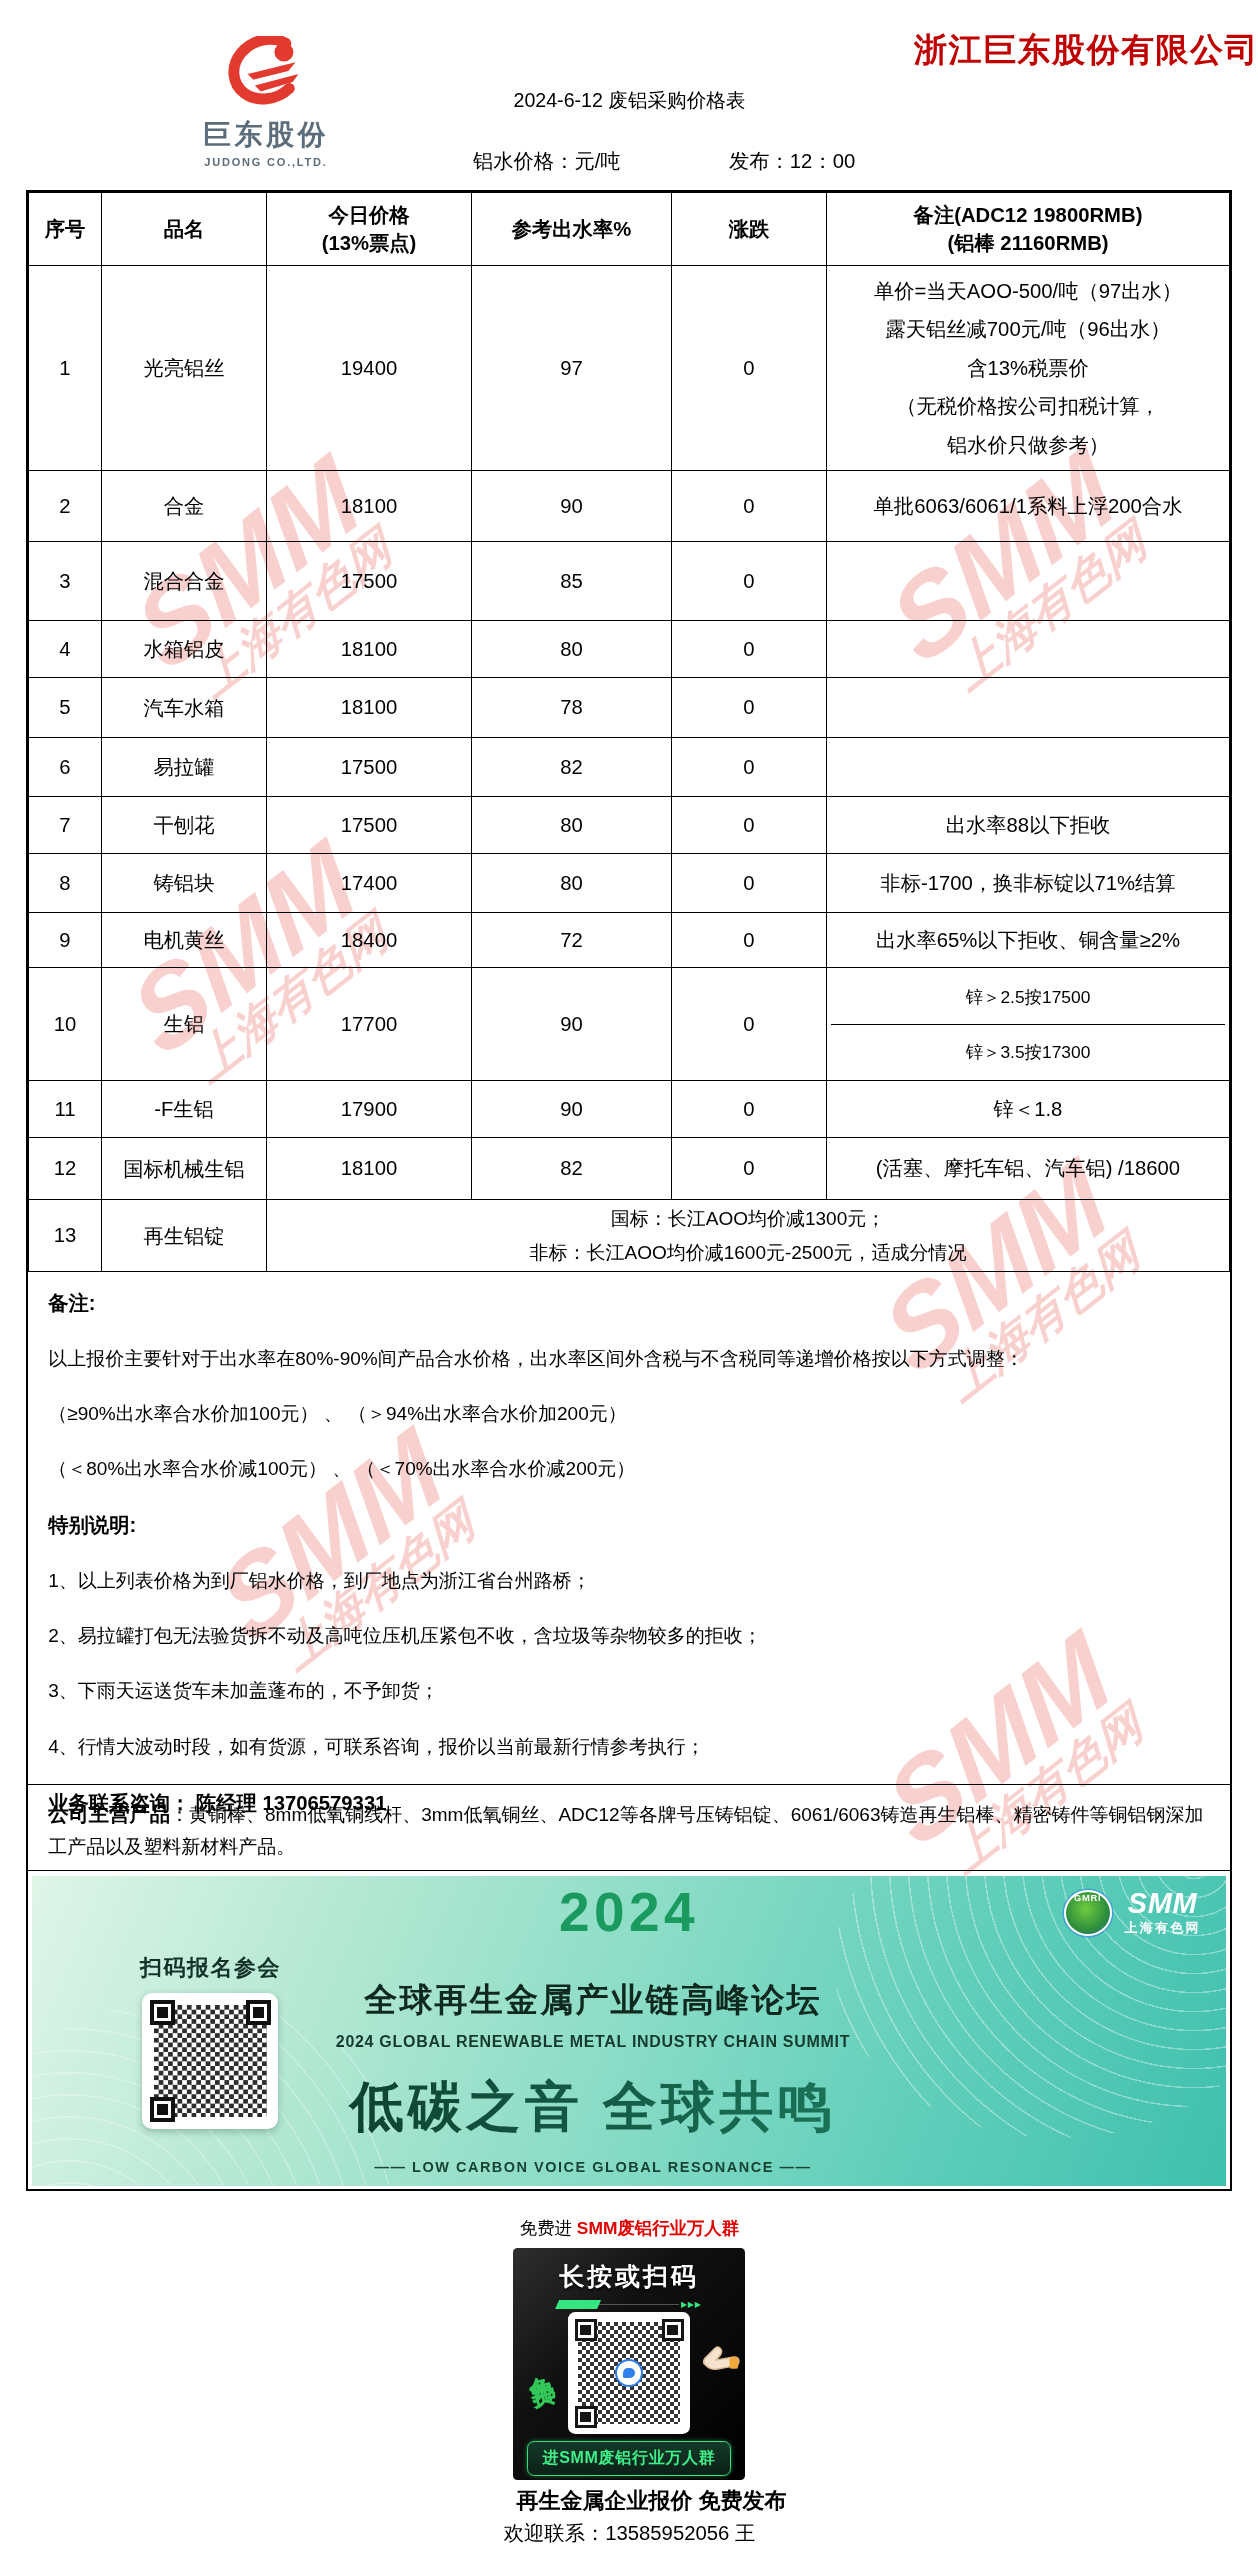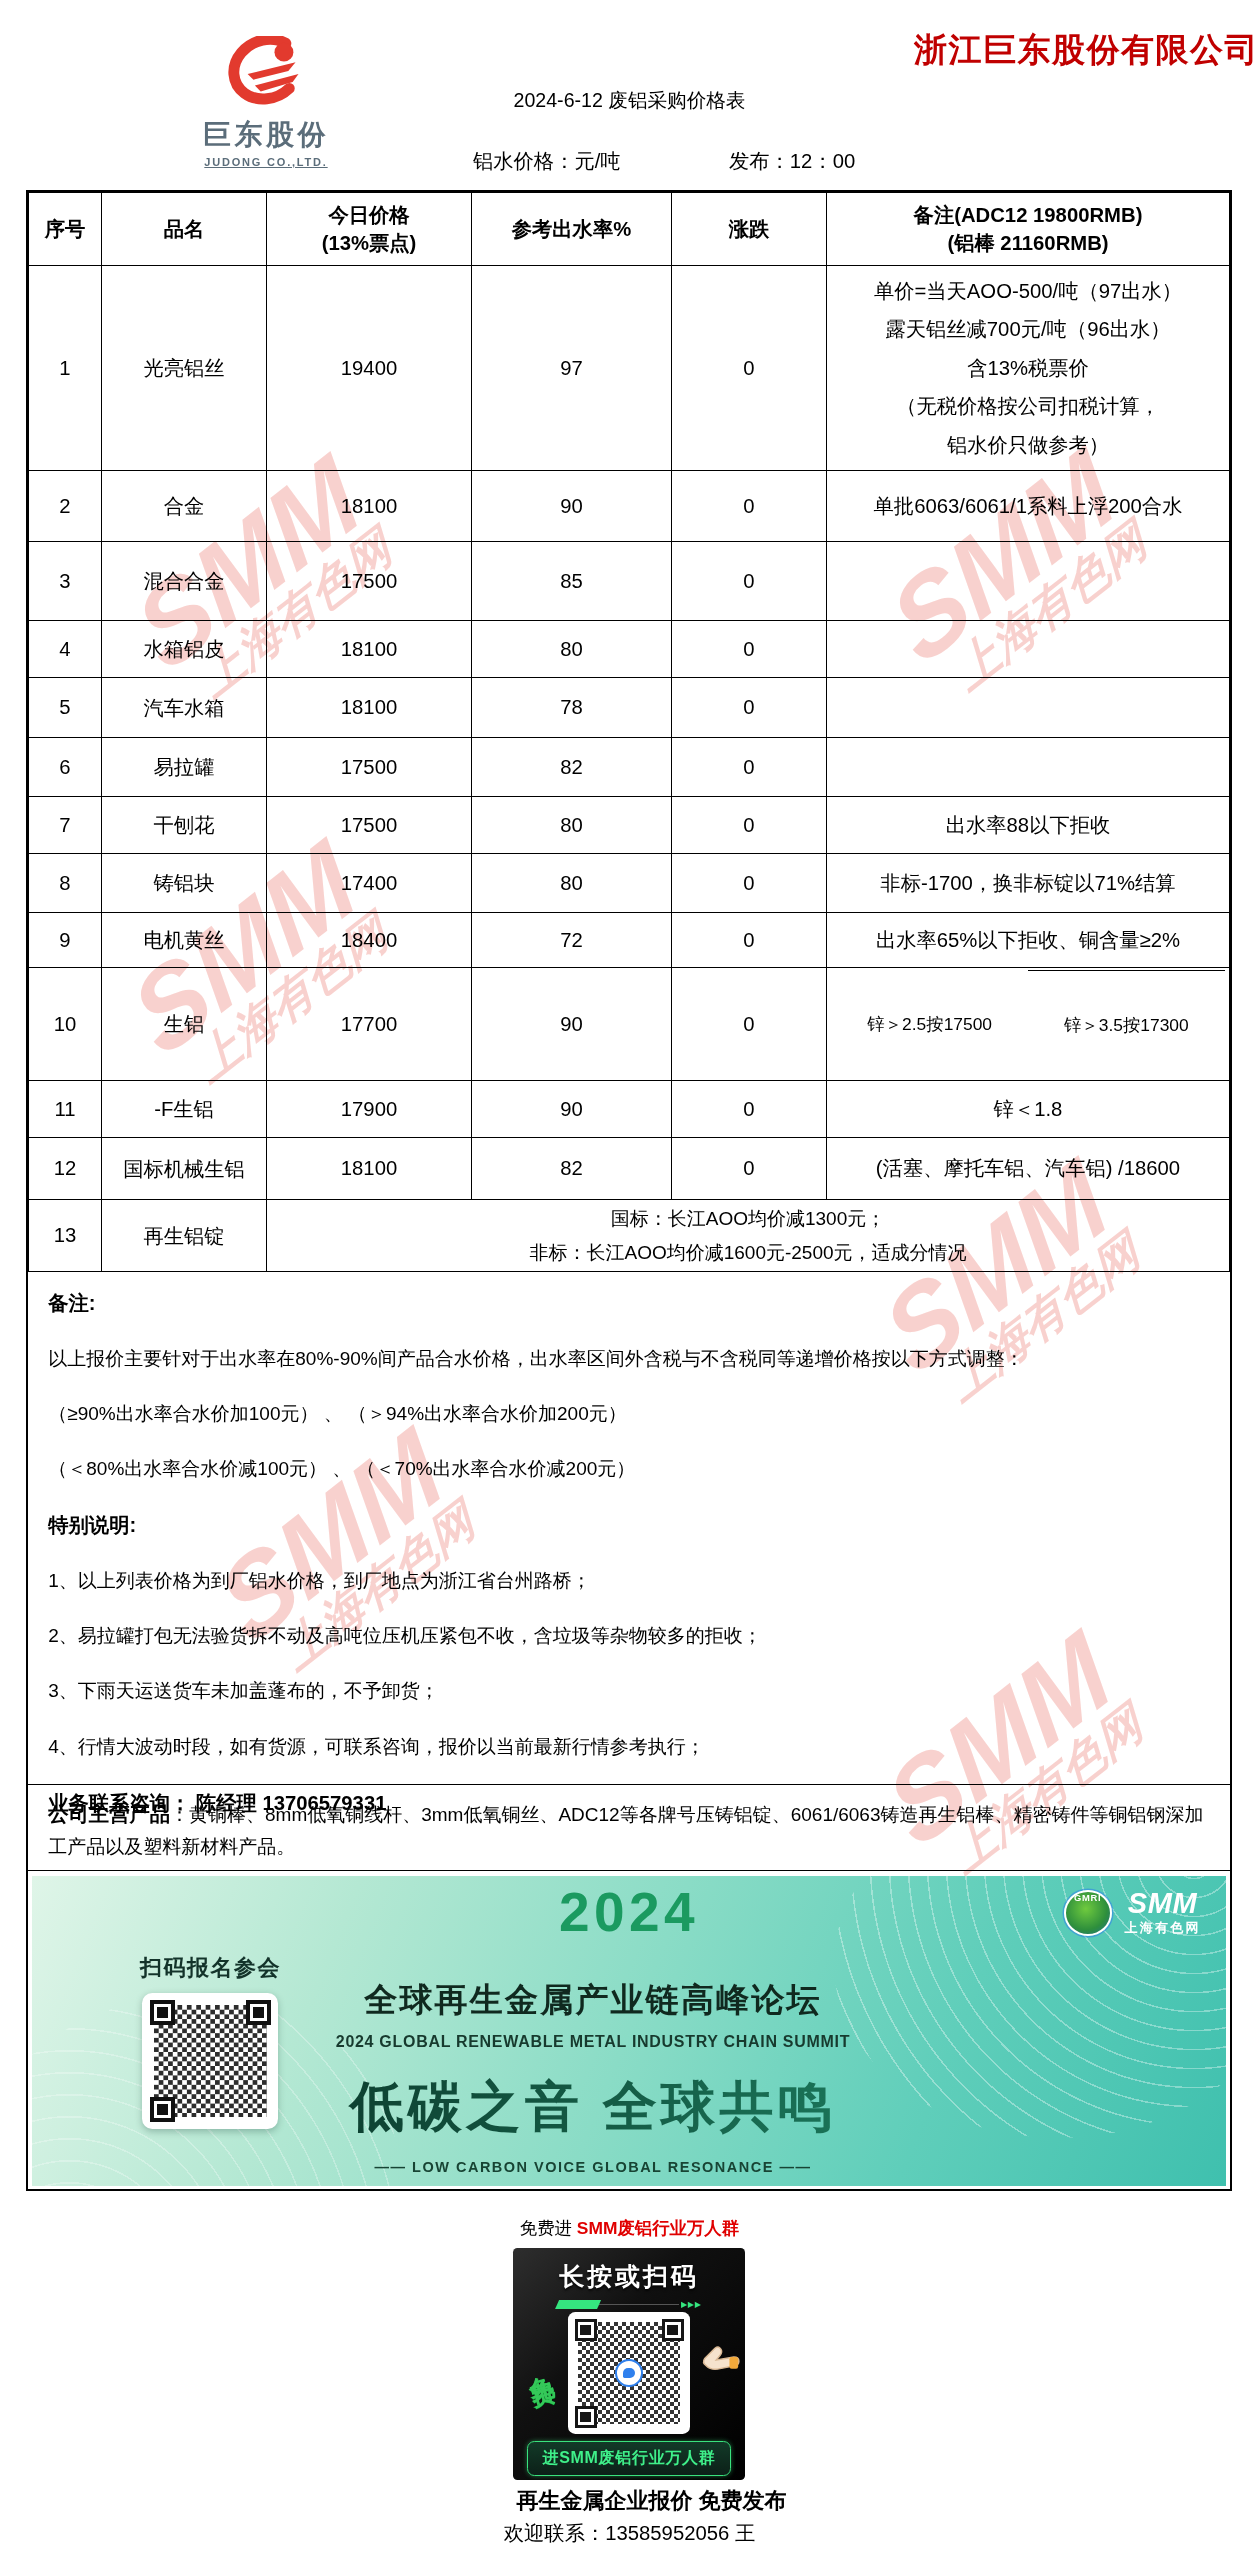--- a/index.html
+++ b/index.html
@@ -30,42 +30,42 @@
   .wm2{left:1013px;top:574px;}
   .wm3{left:254px;top:966px;}
   .wm4{left:1006px;top:1285px;}
   .wm5{left:341px;top:1554px;}
   .wm6{left:1009px;top:1757px;}
   
   .hdr{position:absolute;left:0;top:0;width:100%;height:190px;z-index:1;}
   .logo-block{position:absolute;left:190px;top:36px;width:152px;text-align:center;}
   .logo-mark{width:93px;height:73px;margin:0 auto;display:block;}
   .logo-cn{font-size:28px;font-weight:700;color:#5b6d7a;letter-spacing:3.6px;margin-top:7px;}
-  .logo-en{font-size:11px;font-weight:700;color:#5b6d7a;letter-spacing:1.8px;margin-top:1.5px;text-decoration:underline;}
+  .logo-en{font-size:11px;font-weight:700;color:#5b6d7a;letter-spacing:1.8px;margin-top:1.5px;}
   .company-title{position:absolute;left:0;top:28px;width:100%;text-align:right;font-size:33px;font-weight:800;color:#c00000;letter-spacing:1.5px;}
   .doc-subtitle{position:absolute;left:0;top:87px;width:100%;text-align:center;font-size:19.6px;color:#000;}
   .meta-price{position:absolute;left:473px;top:147px;font-size:20.3px;}
   .meta-publish{position:absolute;left:729px;top:147px;font-size:20.3px;}
   
   .frame{
     position:absolute;left:26px;top:190px;width:1206px;height:2001px;
     border:2.2px solid #000;box-sizing:border-box;z-index:1;background:transparent;
   }
   table.price{border-collapse:collapse;table-layout:fixed;width:100%;}
   table.price td,table.price th{
     border:1.5px solid #000;text-align:center;vertical-align:middle;
     font-size:20.3px;font-weight:400;padding:1.5px 4.4px;box-sizing:border-box;
     background:transparent;
   }
   table.price th{font-weight:700;}
   th.th-light{font-weight:400;}
   .pre{white-space:pre-line;}
   .remark-cell{font-size:17.4px;line-height:1.9;}
   td.nopad{padding:0;}
-  .split-wrap{display:flex;flex-direction:row;height:109px;}
+  .split-wrap{display:flex;flex-direction:column;height:109px;}
   .split-half{flex:1;display:flex;align-items:center;justify-content:center;font-size:17.4px;}
   .split-half.bottom{border-top:1.5px solid #000;}
   
   .notes{box-sizing:border-box;height:512px;padding:17.4px 20.3px 0 20.3px;font-size:19px;line-height:1.3;}
   .notes .sec-title{font-weight:800;font-size:20.3px;margin-top:0;}
   .notes p{margin:0;}
   .notes .gap{margin-top:30.5px;}
   .notes .contact{font-weight:800;font-size:20.3px;margin-top:30.5px;}
   
   .products{box-sizing:border-box;height:86px;border-top:1.5px solid #000;padding:11.6px 20.3px;font-size:19px;line-height:1.7;}

